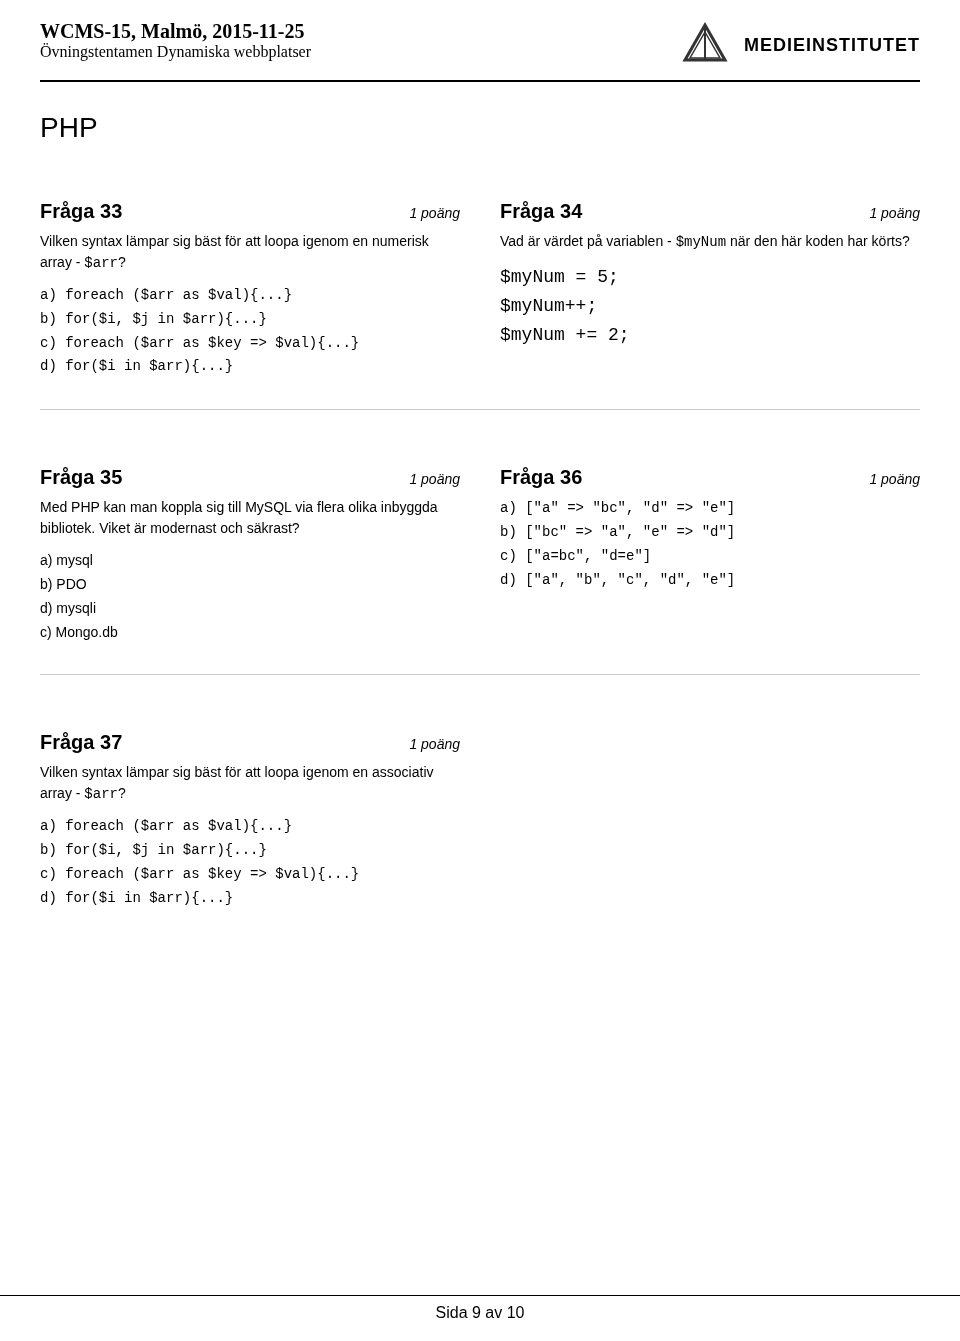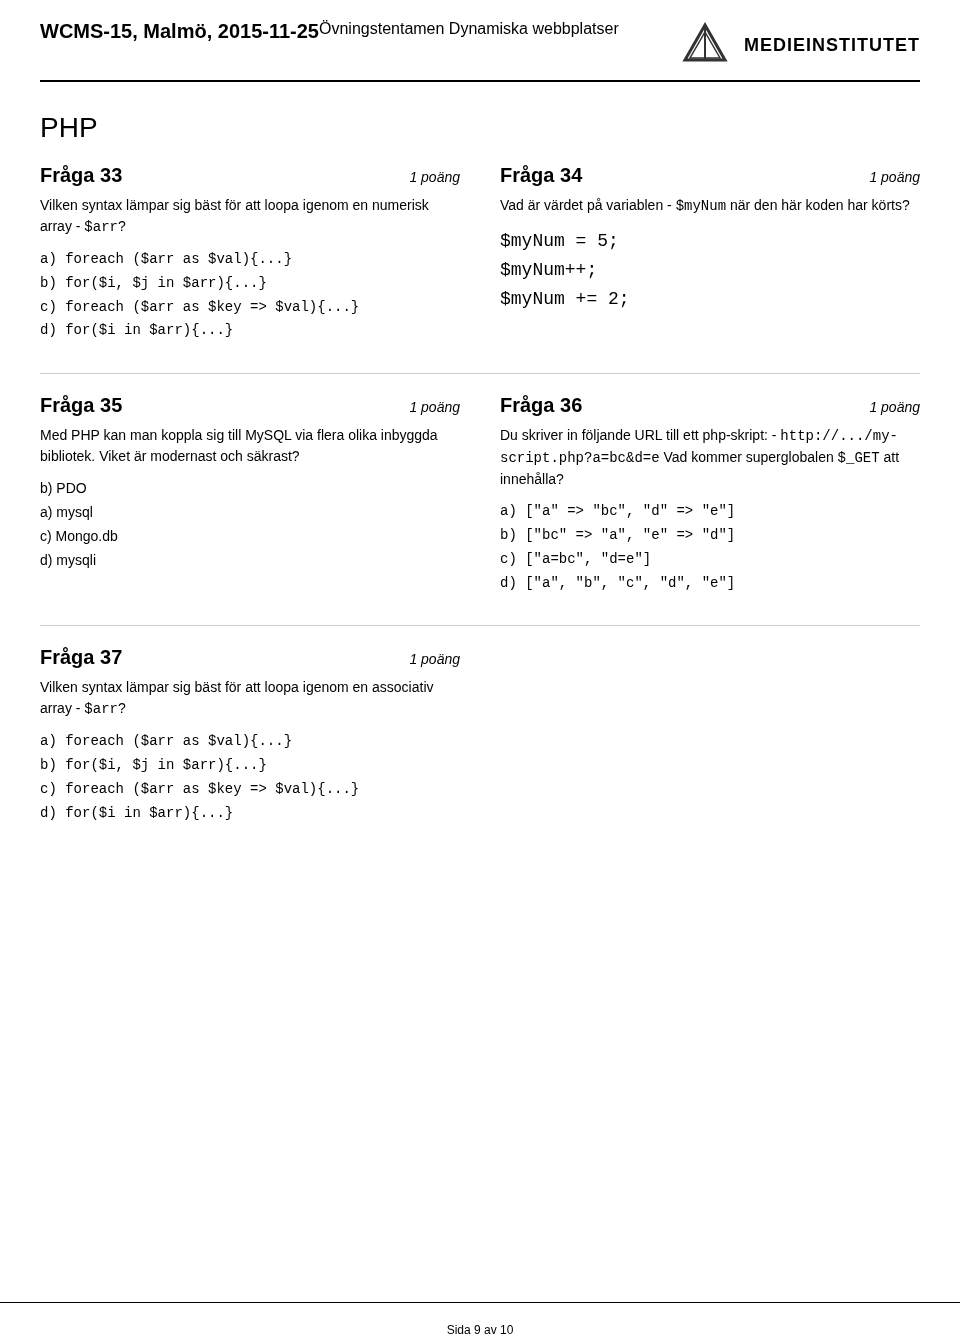--- a/index.html
+++ b/index.html
@@ -19,21 +19,22 @@
     .header {
       display: flex;
       justify-content: space-between;
       align-items: flex-start;
       padding-bottom: 10px;
       border-bottom: 2px solid #000;
       margin-bottom: 30px;
     }
     .header-left {
       display: flex;
-      flex-direction: row;
+      flex-direction: column;
+      font-family: Liberation Serif, serif;
     }
     .header-title {
       font-size: 20px;
       font-weight: bold;
     }
     .header-subtitle {
       font-size: 16px;
       font-weight: normal;
     }
     .header-logo {
@@ -63,20 +64,21 @@
       margin-bottom: 30px;
     }
     .question-block {
       flex: 1;
     }
     .question-header {
       display: flex;
       justify-content: space-between;
       align-items: baseline;
       margin-bottom: 8px;
+      margin-top: 36px;
     }
     .question-title {
       font-size: 20px;
       font-weight: bold;
     }
     .question-points {
       font-size: 14px;
       font-style: italic;
       text-align: center;
     }
@@ -105,27 +107,27 @@
       font-family: Arial, Helvetica, sans-serif;
     }
     .divider {
       border: none;
       border-top: 1px solid #ccc;
       margin: 10px 0 20px 0;
     }
     
     .footer {
       position: absolute;
-      bottom: 4px;
+      bottom: 19px;
       left: 0;
       right: 0;
       text-align: center;
       border-top: 1px solid #000;
-      padding-top: 20px;
-      font-size: 12px;
+      padding-top: 8px;
+      font-size: 16px;
     }
     .inline-code {
       font-family: 'Courier New', Courier, monospace;
     }
   </style>
 </head>
 <body>
 
 <div class="page-wrapper">
 
@@ -180,33 +182,32 @@
 
   <div class="questions-row">
 
     <div class="question-block">
       <div class="question-header">
         <span class="question-title">Fråga 35</span>
         <span class="question-points">1 poäng</span>
       </div>
       <p class="question-text">Med PHP kan man koppla sig till MySQL via flera olika inbyggda bibliotek. Viket är modernast och säkrast?</p>
       <ul class="answer-list">
+        <li class="plain">a) mysql</li>
         <li class="plain">b) PDO</li>
-        <li class="plain">a) mysql</li>
+        <li class="plain">d) mysqli</li>
         <li class="plain">c) Mongo.db</li>
-        <li class="plain">d) mysqli</li>
       </ul>
     </div>
 
     <div class="question-block">
       <div class="question-header">
         <span class="question-title">Fråga 36</span>
         <span class="question-points">1 poäng</span>
       </div>
-      <p class="question-text">Du skriver in följande URL till ett php-skript: - <span class="inline-code">http://.../my-script.php?a=bc&amp;d=e</span> Vad kommer superglobalen <span class="inline-code">$_GET</span> att innehålla?</p>
       <ul class="answer-list">
         <li><span class="inline-code">a) ["a" =&gt; "bc", "d" =&gt; "e"]</span></li>
         <li><span class="inline-code">b) ["bc" =&gt; "a", "e" =&gt; "d"]</span></li>
         <li><span class="inline-code">c) ["a=bc", "d=e"]</span></li>
         <li><span class="inline-code">d) ["a", "b", "c", "d", "e"]</span></li>
       </ul>
     </div>
 
   </div>
 

